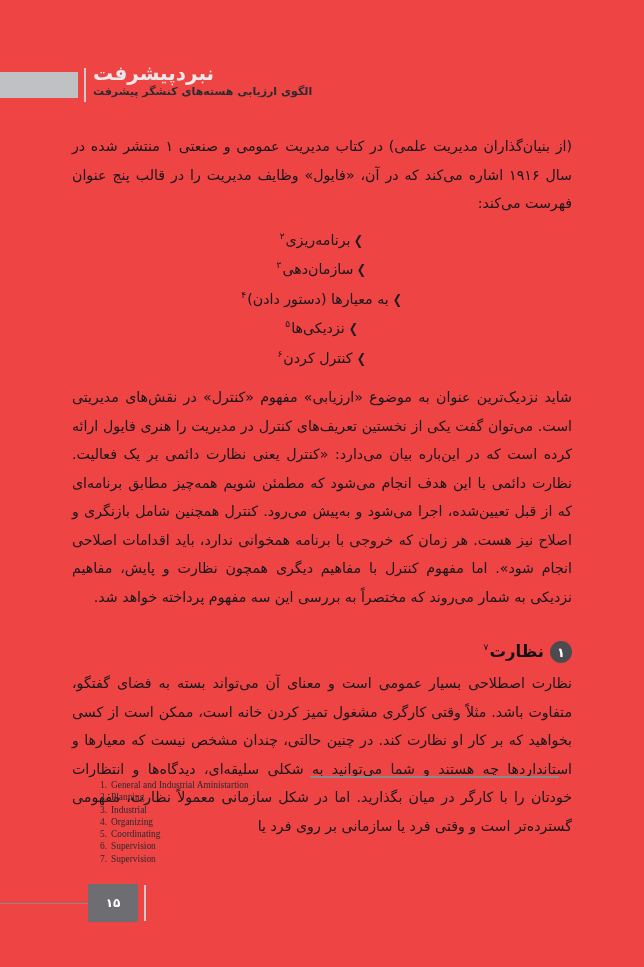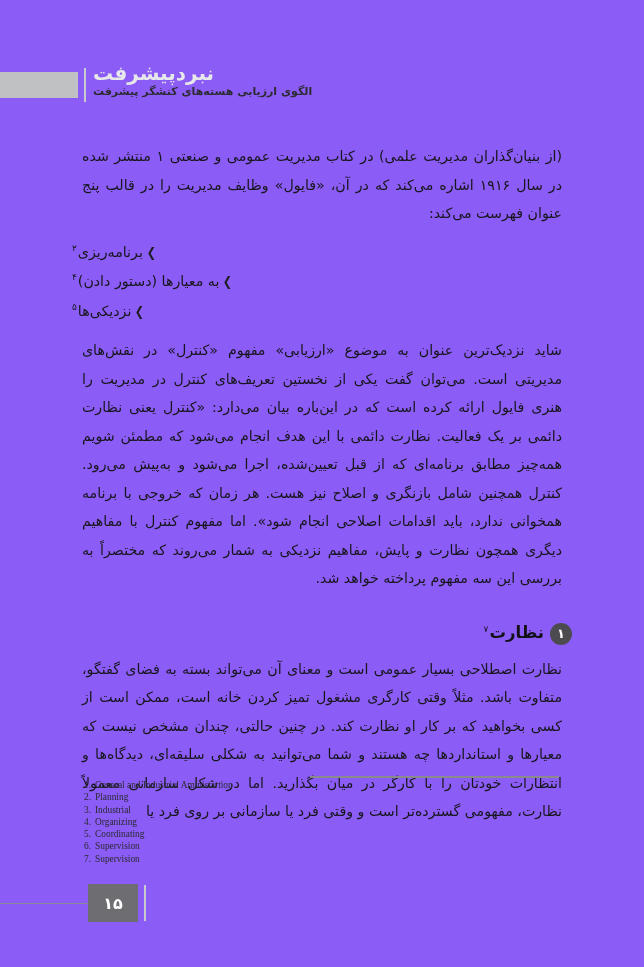--- a/index.html
+++ b/index.html
@@ -13,21 +13,21 @@
     height: 967px;
     position: relative;
     overflow: hidden;
     font-family: "DejaVu Sans", "Liberation Sans", sans-serif;
     color: #1c1c22;
   }
 
   .page {
     position: absolute;
     inset: 0;
-    background: #8b5cf6;
+    background: #ef4444;
   }
 
   
   .header {
     position: absolute;
     top: 62px;
     left: 0;
     right: 0;
     height: 48px;
   }
@@ -88,38 +88,38 @@
     left: 72px;
     direction: rtl;
   }
 
   .para {
     font-size: 14.2px;
     line-height: 28.5px;
     text-align: justify;
     text-align-last: right;
     color: #16161b;
-    margin: 10px;
+    margin: 0;
     letter-spacing: -0.1px;
   }
   .para.lead {
     text-indent: 0;
   }
 
   .list {
     list-style: none;
     margin: 8px 0 10px 0;
     padding: 0;
     direction: rtl;
   }
   .list li {
     font-size: 14.2px;
     line-height: 28.5px;
     color: #16161b;
-    text-align: left;
+    text-align: center;
     padding-right: 0;
     white-space: nowrap;
   }
   .chev {
     display: inline-block;
     font-size: 13px;
     font-weight: 700;
     color: #1c1c22;
     transform: scaleX(0.85);
     margin-left: 3px;
@@ -176,21 +176,21 @@
     position: absolute;
     top: 776px;
     left: 310px;
     width: 249px;
     height: 1.6px;
     background: #8a8a8e;
   }
   .footnotes {
     position: absolute;
     top: 779px;
-    left: 84px;
+    left: 100px;
     direction: ltr;
     text-align: left;
     font-family: "Liberation Serif", "DejaVu Serif", serif;
   }
   .footnotes ol {
     margin: 0;
     padding: 0;
     list-style: none;
   }
   .footnotes li {
@@ -224,21 +224,21 @@
     position: absolute;
     left: 88px;
     top: 0;
     width: 50px;
     height: 38px;
     background: #6e6e72;
     color: #ffffff;
     display: flex;
     align-items: center;
     justify-content: center;
-    font-size: 16px;
+    font-size: 12px;
     font-weight: 700;
     letter-spacing: 1px;
   }
   .footer-divider {
     position: absolute;
     left: 144px;
     top: 1px;
     width: 2px;
     height: 36px;
     background: #c9cacc;
@@ -260,24 +260,30 @@
 
   <div class="content">
 
     <p class="para lead">(از بنیان‌گذاران مدیریت علمی) در کتاب مدیریت عمومی و صنعتی ۱ منتشر شده در سال ۱۹۱۶ اشاره می‌کند که در آن، «فایول» وظایف مدیریت را در قالب پنج عنوان فهرست می‌کند:</p>
 
     <ul class="list">
       <li>
         <span class="chev">❯</span><span>برنامه‌ریزی</span><sup>۲</sup>
       </li>
       <li>
+        <span class="chev">❯</span><span>سازمان‌دهی</span><sup>۳</sup>
+      </li>
+      <li>
         <span class="chev">❯</span><span>به معیارها (دستور دادن)</span><sup>۴</sup>
       </li>
       <li>
         <span class="chev">❯</span><span>نزدیکی‌ها</span><sup>۵</sup>
+      </li>
+      <li>
+        <span class="chev">❯</span><span>کنترل کردن</span><sup>۶</sup>
       </li>
     </ul>
 
     <p class="para para-block">شاید نزدیک‌ترین عنوان به موضوع «ارزیابی» مفهوم «کنترل» در نقش‌های مدیریتی است. می‌توان گفت یکی از نخستین تعریف‌های کنترل در مدیریت را هنری فایول ارائه کرده است که در این‌باره بیان می‌دارد: «کنترل یعنی نظارت دائمی بر یک فعالیت. نظارت دائمی با این هدف انجام می‌شود که مطمئن شویم همه‌چیز مطابق برنامه‌ای که از قبل تعیین‌شده، اجرا می‌شود و به‌پیش می‌رود. کنترل همچنین شامل بازنگری و اصلاح نیز هست. هر زمان که خروجی با برنامه همخوانی ندارد، باید اقدامات اصلاحی انجام شود». اما مفهوم کنترل با مفاهیم دیگری همچون نظارت و پایش، مفاهیم نزدیکی به شمار می‌روند که مختصراً به بررسی این سه مفهوم پرداخته خواهد شد.</p>
 
     <div class="section-heading">
       <div class="section-num">۱</div>
       <div class="section-title">
         <span>نظارت</span><sup>۷</sup>
       </div>

